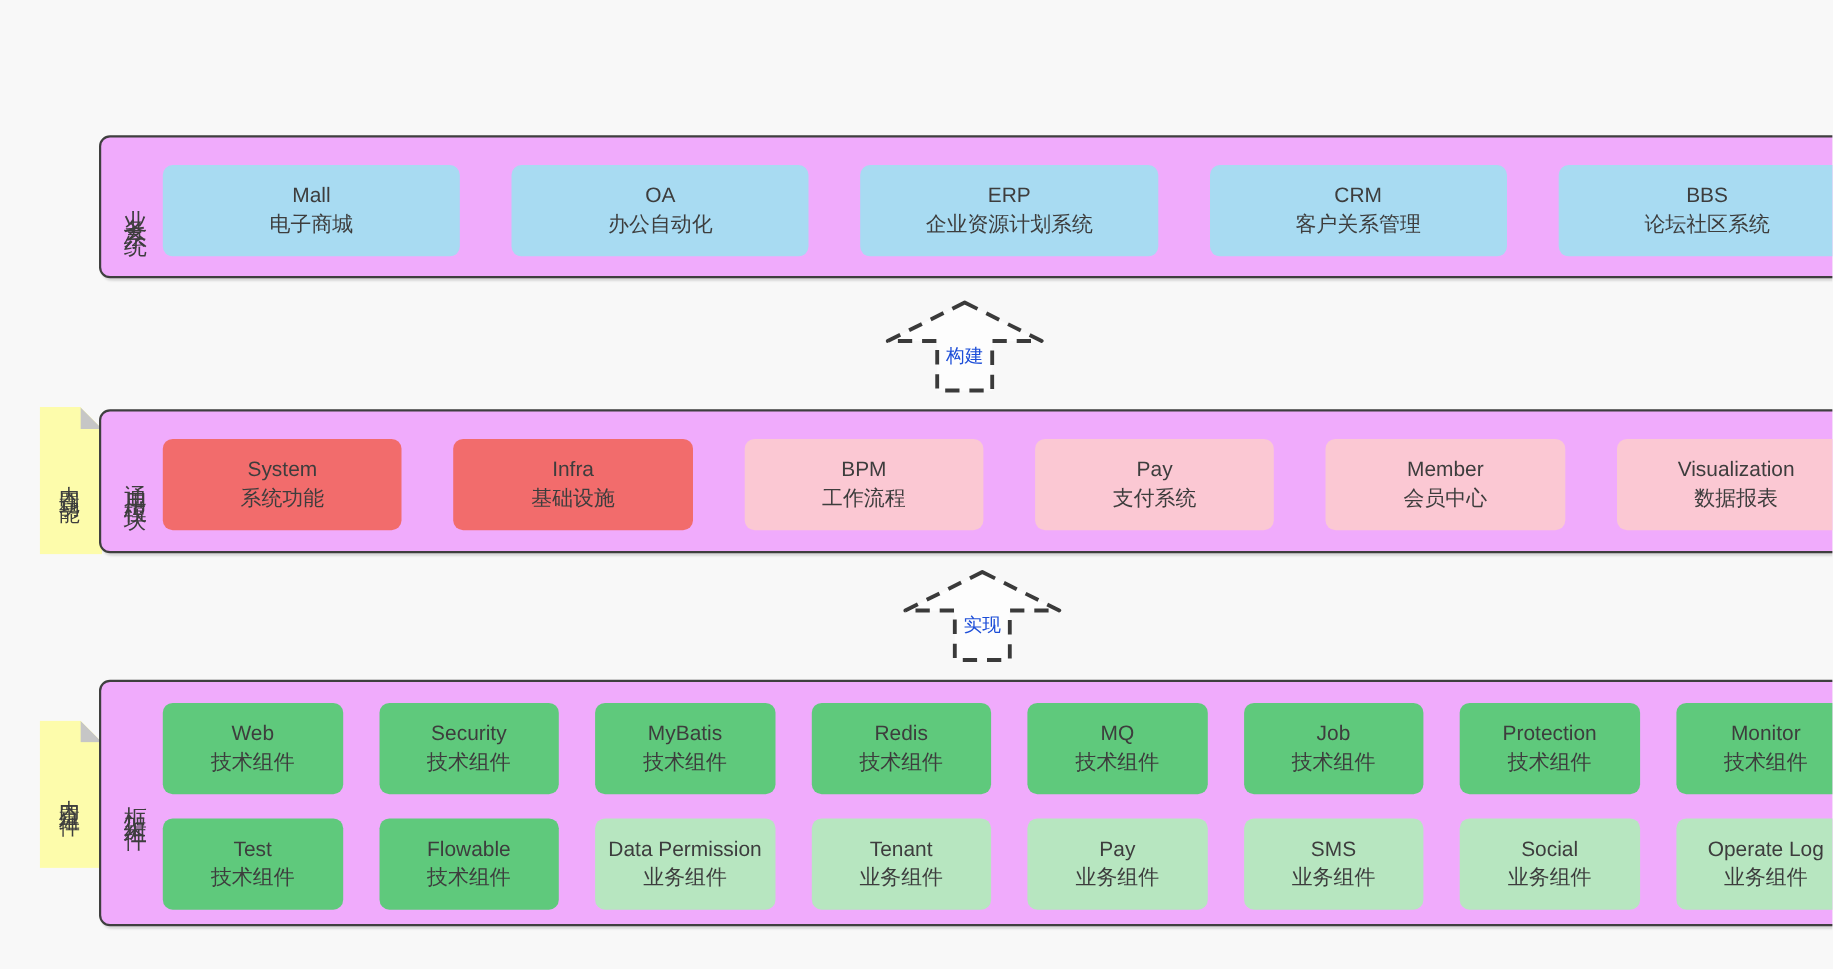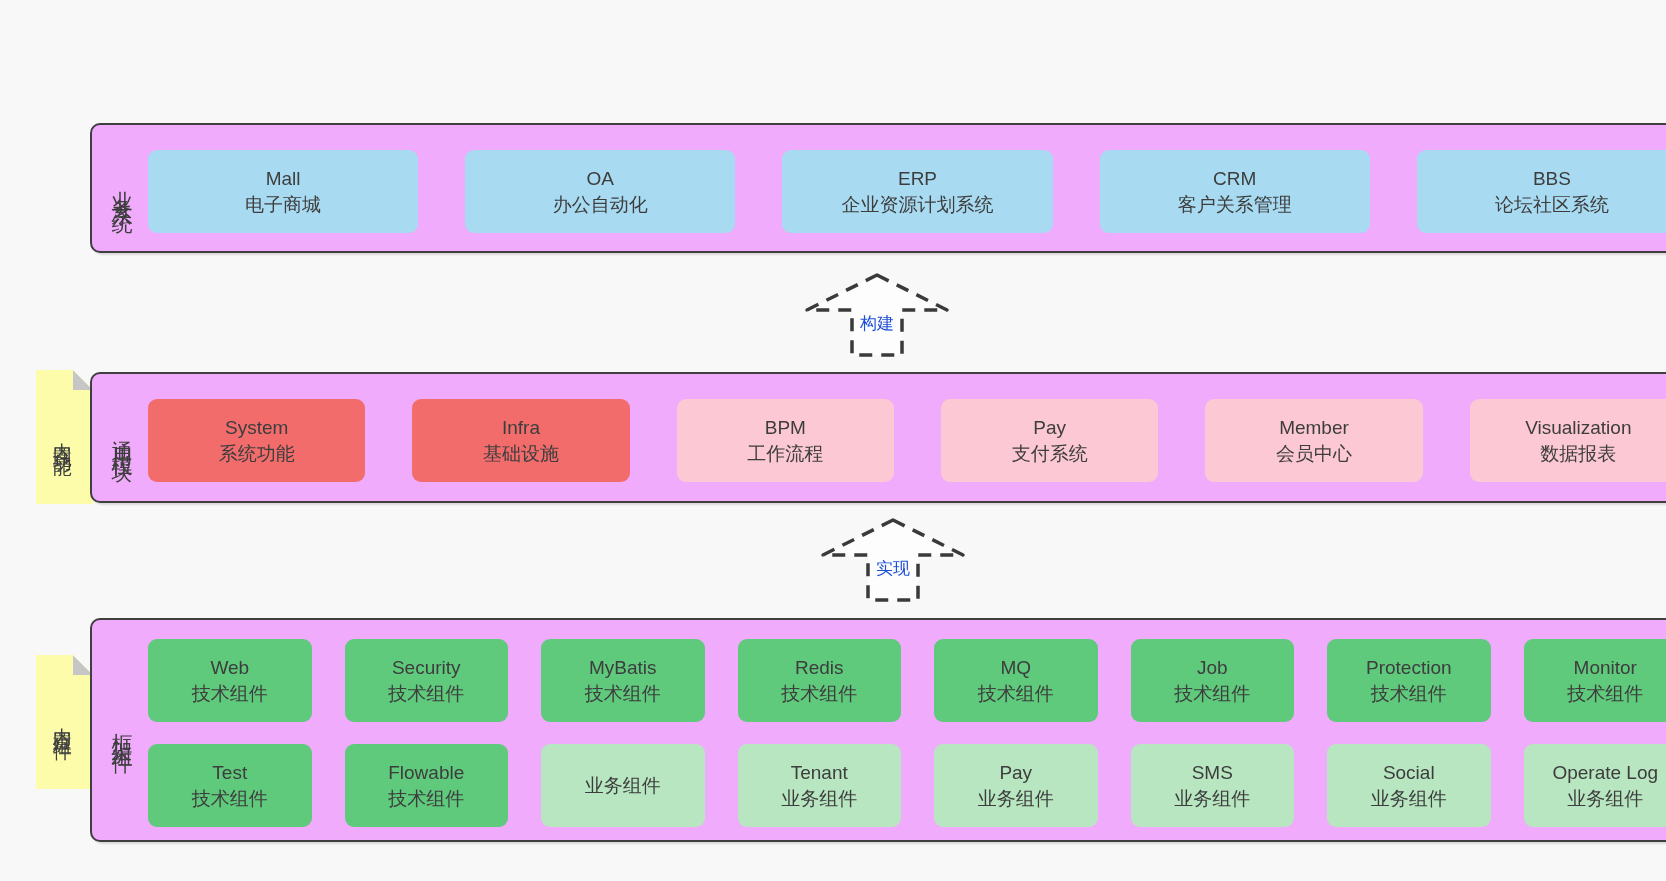--- a/index.html
+++ b/index.html
@@ -195,20 +195,21 @@
     <div class="box-row row-8 row-framework-2">
       <div class="box green">
         <div>Test</div>
         <div>技术组件</div>
       </div>
       <div class="box green">
         <div>Flowable</div>
         <div>技术组件</div>
       </div>
       <div class="box green-light">
+        <div>Data Permission</div>
         <div>业务组件</div>
       </div>
       <div class="box green-light">
         <div>Tenant</div>
         <div>业务组件</div>
       </div>
       <div class="box green-light">
         <div>Pay</div>
         <div>业务组件</div>
       </div>

